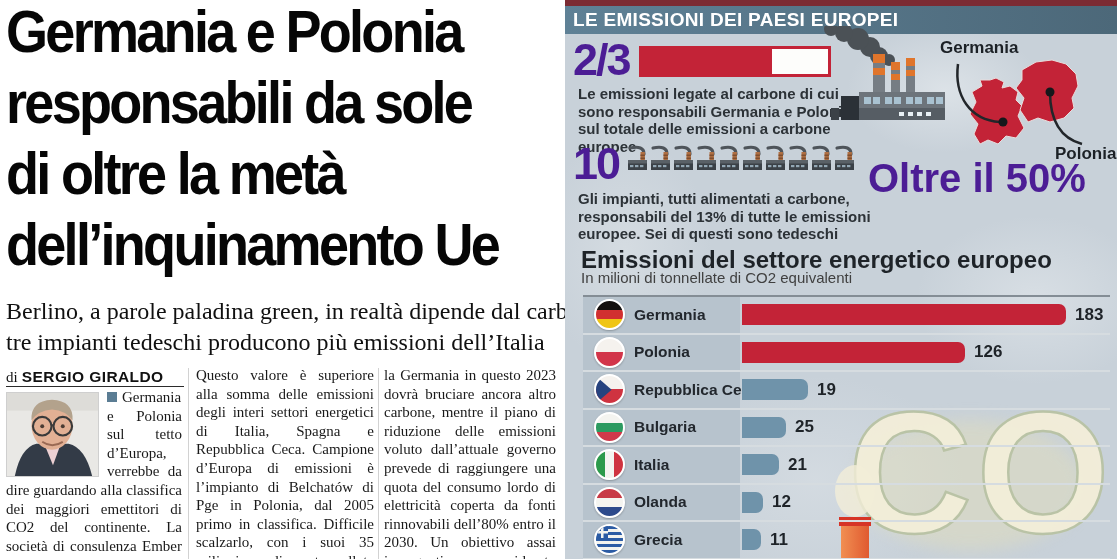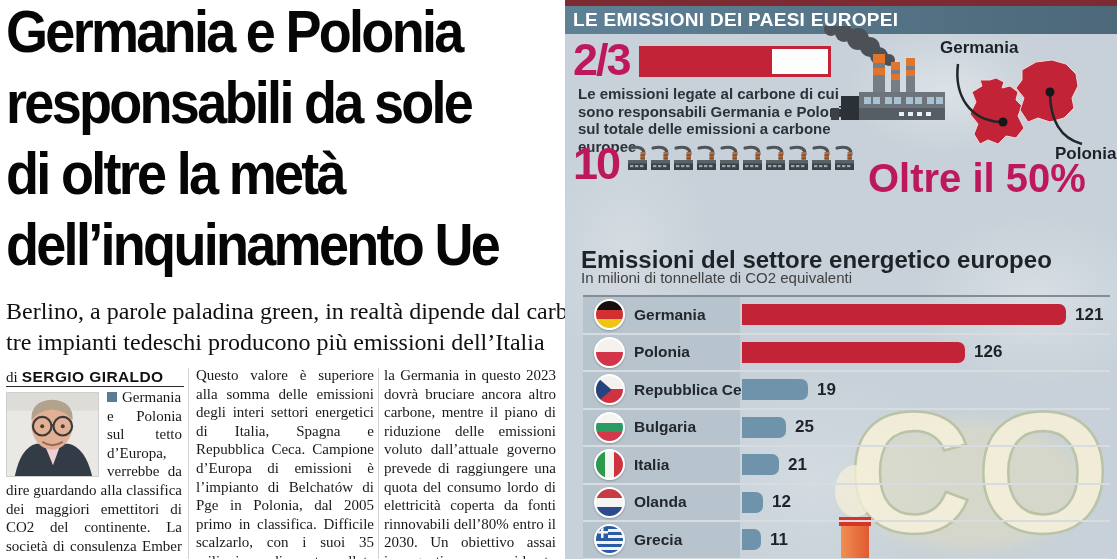--- a/index.html
+++ b/index.html
@@ -31,21 +31,21 @@
   #infographic{position:absolute;left:565px;top:0;width:552px;height:559px;background:#c8d1d9;overflow:hidden;padding-left:6px;}
   .topstrip{position:absolute;left:0;top:0;width:552px;height:6px;background:#7c2b33;}
   .igheader{position:absolute;left:0;top:6px;width:552px;height:28px;
         background:linear-gradient(90deg,#5f8196,#4c6879);color:#fff;font-weight:bold;font-size:19px;
         line-height:28px;padding-left:8px;box-sizing:border-box;letter-spacing:.3px;}
   .bgmap{position:absolute;inset:0;pointer-events:none;background:
      radial-gradient(140px 90px at 380px 90px, rgba(221,227,232,.95), rgba(221,227,232,0) 70%),
      radial-gradient(120px 160px at 60px 250px, rgba(218,224,229,.7), rgba(218,224,229,0) 72%),
      radial-gradient(170px 120px at 470px 300px, rgba(220,226,231,.8), rgba(220,226,231,0) 70%),
      radial-gradient(200px 140px at 250px 480px, rgba(219,225,230,.6), rgba(219,225,230,0) 75%);}
-  .rednum{position:absolute;color:#be185d;font-weight:900;font-family:"Liberation Sans",sans-serif;}
+  .rednum{position:absolute;color:#4c1d95;font-weight:900;font-family:"Liberation Sans",sans-serif;}
   #num23{left:8px;top:34px;font-size:45px;letter-spacing:-2px;}
   #num10{left:8px;top:138px;font-size:45px;letter-spacing:-2px;}
   #num50{left:303px;top:156px;font-size:40px;text-align:center;}
   .fracbar{position:absolute;left:74px;top:46px;width:192px;height:31px;border:3px solid #c32337;
         background:#fdfdfb;box-sizing:border-box;}
   .fracfill{height:100%;background:#c32337;}
   .caption{position:absolute;font-size:15px;line-height:17.5px;font-weight:600;color:#2c3237;}
   #cap23{left:13px;top:85px;width:278px;}
   #cap10{left:13px;top:190px;width:308px;}
   #cap50{left:305px;top:193px;width:238px;}
@@ -310,41 +310,42 @@
           <rect x="13.5" y="8" width="4.4" height="9" fill="#b06f42"></rect>
           <rect x="13.5" y="10.5" width="4.4" height="1.6" fill="#7e4e2e"></rect>
           <rect x="13.5" y="13.5" width="4.4" height="1.6" fill="#7e4e2e"></rect>
           <rect x="1" y="16" width="19" height="4" fill="#5a6167"></rect>
           <rect x="1" y="19.5" width="19" height="6.5" fill="#3b4147"></rect>
           <rect x="3" y="21" width="3.4" height="2.2" fill="#93a7b4"></rect>
           <rect x="8" y="21" width="3.4" height="2.2" fill="#93a7b4"></rect>
           <rect x="13" y="21" width="3.4" height="2.2" fill="#93a7b4"></rect>
         </svg>
       </div>
+    <div class="caption" id="cap10">Gli impianti, tutti alimentati a carbone, responsabili del 13% di tutte le emissioni europee. Sei di questi sono tedeschi</div>
 
     <div class="rednum" id="num50">Oltre il 50%</div>
 
     <div class="charttitle">Emissioni del settore energetico europeo</div>
     <div class="chartsub">In milioni di tonnellate di CO2 equivalenti</div>
 
     <div class="glow"></div>
     <div class="co2-mark">
       <span class="big">CO</span>
 
     </div>
     <div class="chimney"></div>
 
     <div id="chartRows">
         <div class="row">
           <div class="row-label">
             <span class="flag flag-de"></span>
             <span class="country">Germania</span>
           </div>
           <div class="bar" style="width: 324px; background: rgb(195, 35, 55);"></div>
-          <span class="bar-value">121</span>
+          <span class="bar-value">183</span>
         </div>
         <div class="row">
           <div class="row-label">
             <span class="flag flag-pl"></span>
             <span class="country">Polonia</span>
           </div>
           <div class="bar" style="width: 223px; background: rgb(195, 35, 55);"></div>
           <span class="bar-value">126</span>
         </div>
         <div class="row">

